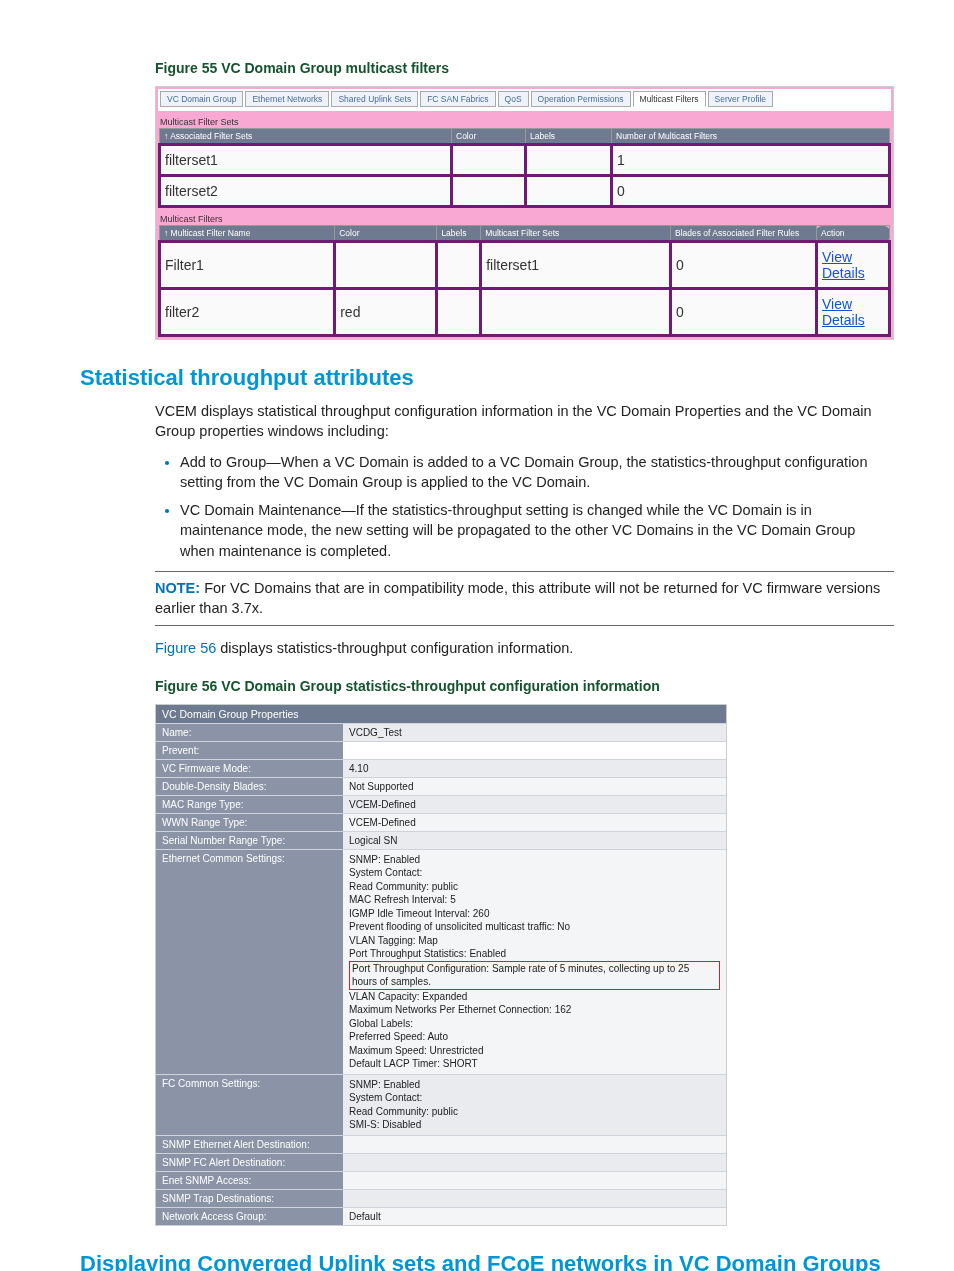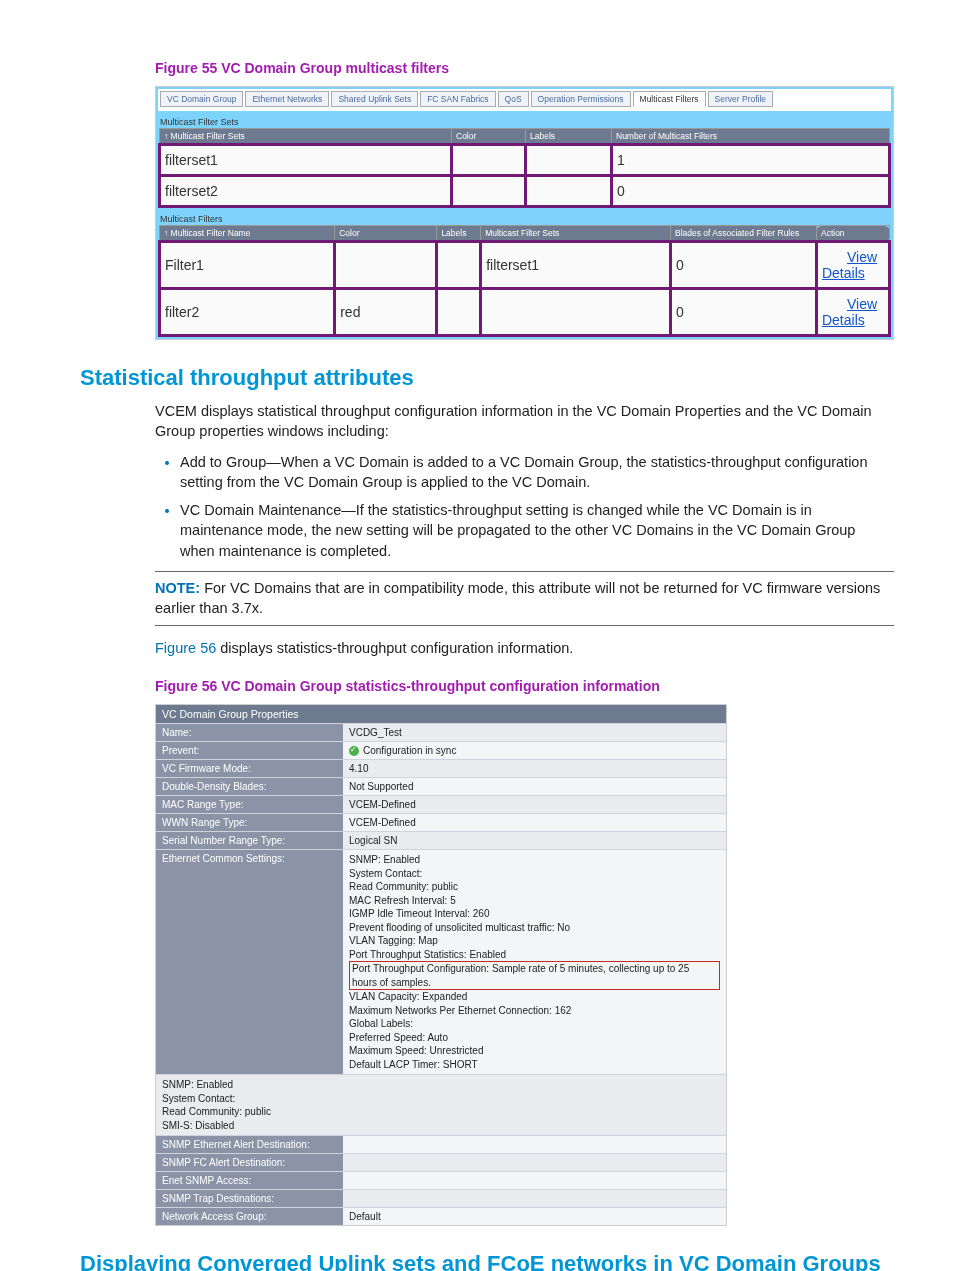--- a/index.html
+++ b/index.html
@@ -7,21 +7,21 @@
   font-family: Arial, Helvetica, sans-serif;
   font-size: 14px;
   color: #222;
   background: #fff;
   width: 954px;
 }
 .page {
   padding: 40px 60px 40px 80px;
 }
 .fig-title {
-  color: #a21caf;
+  color: #14532d;
   font-weight: bold;
   font-size: 14px;
   margin: 20px 0 10px 75px;
 }
 .section-title {
   color: #0096d6;
   font-weight: bold;
   font-size: 22px;
   margin: 25px 0 10px 0;
 }
@@ -50,21 +50,21 @@
 }
 .note-block .note-label { color: #0073b6; font-weight: bold; }
 .inline-link { color: #0073b6; }
 
 
 .fig55 {
   margin-left: 75px;
   border: 1px solid #ccc;
   font-size: 9px;
   color: #333;
-  background: #7dd3fc;
+  background: #f9a8d4;
   padding: 2px;
 }
 .fig55 .tabs {
   display: flex;
   gap: 2px;
   background: #fff;
   padding: 2px 2px 4px 2px;
 }
 .fig55 .tab {
   border: 1px solid #aaa;
@@ -85,21 +85,21 @@
   text-align: left;
   padding: 2px 4px;
   border: 1px solid #999;
 }
 .fig55 td {
   font-size: 14px;
   padding: 6px 4px;
   border: 3px solid #701a75;
   background: #fafafa;
 }
-.fig55 a.cell-link { color: #1155cc; text-decoration: underline; margin-left: 25px; }
+.fig55 a.cell-link { color: #1155cc; text-decoration: underline; }
 
 
 .fig56 {
   margin-left: 75px;
   width: 570px;
   font-size: 10px;
   border: 1px solid #ccc;
 }
 .fig56 .title {
   background: #6e7a8f;
@@ -160,21 +160,21 @@
         <div class="tab">QoS</div>
         <div class="tab">Operation Permissions</div>
         <div class="tab active">Multicast Filters</div>
         <div class="tab">Server Profile</div>
       </div>
 
     <div class="subhead">Multicast Filter Sets</div>
     <table>
       <thead>
           <tr id="fig55-t1-head">
-            <th style="width: 40%;">↑ Multicast Filter Sets</th>
+            <th style="width: 40%;">↑ Associated Filter Sets</th>
             <th>Color</th>
             <th>Labels</th>
             <th>Number of Multicast Filters</th>
           </tr>
         </thead>
       <tbody id="fig55-t1-body">
           <tr>
             <td>filterset1</td>
             <td></td>
             <td></td>
@@ -242,21 +242,20 @@
 
   <div class="fig56">
     <div class="title">VC Domain Group Properties</div>
     <div id="fig56-simple-rows">
         <div class="row">
           <div class="label">Name:</div>
           <div class="value alt"><span>VCDG_Test</span></div>
         </div>
         <div class="row">
           <div class="label">Prevent:</div>
-          <div class="value"><span class="status-icon"></span><span>Configuration in sync</span></div>
         </div>
         <div class="row">
           <div class="label">VC Firmware Mode:</div>
           <div class="value alt"><span>4.10</span></div>
         </div>
         <div class="row">
           <div class="label">Double-Density Blades:</div>
           <div class="value"><span>Not Supported</span></div>
         </div>
         <div class="row">
@@ -288,20 +287,21 @@
           <span class="line">VLAN Capacity: Expanded</span>
           <span class="line">Maximum Networks Per Ethernet Connection: 162</span>
           <span class="line">Global Labels:</span>
           <span class="line">Preferred Speed: Auto</span>
           <span class="line">Maximum Speed: Unrestricted</span>
           <span class="line">Default LACP Timer: SHORT</span>
         </div>
     </div>
 
     <div class="row">
+      <div class="label">FC Common Settings:</div>
       <div class="value alt" id="fig56-fc-value">
           <span class="line">SNMP: Enabled</span>
           <span class="line">System Contact:</span>
           <span class="line">Read Community: public</span>
           <span class="line">SMI-S: Disabled</span>
         </div>
     </div>
 
     <div id="fig56-after-rows">
         <div class="row">

